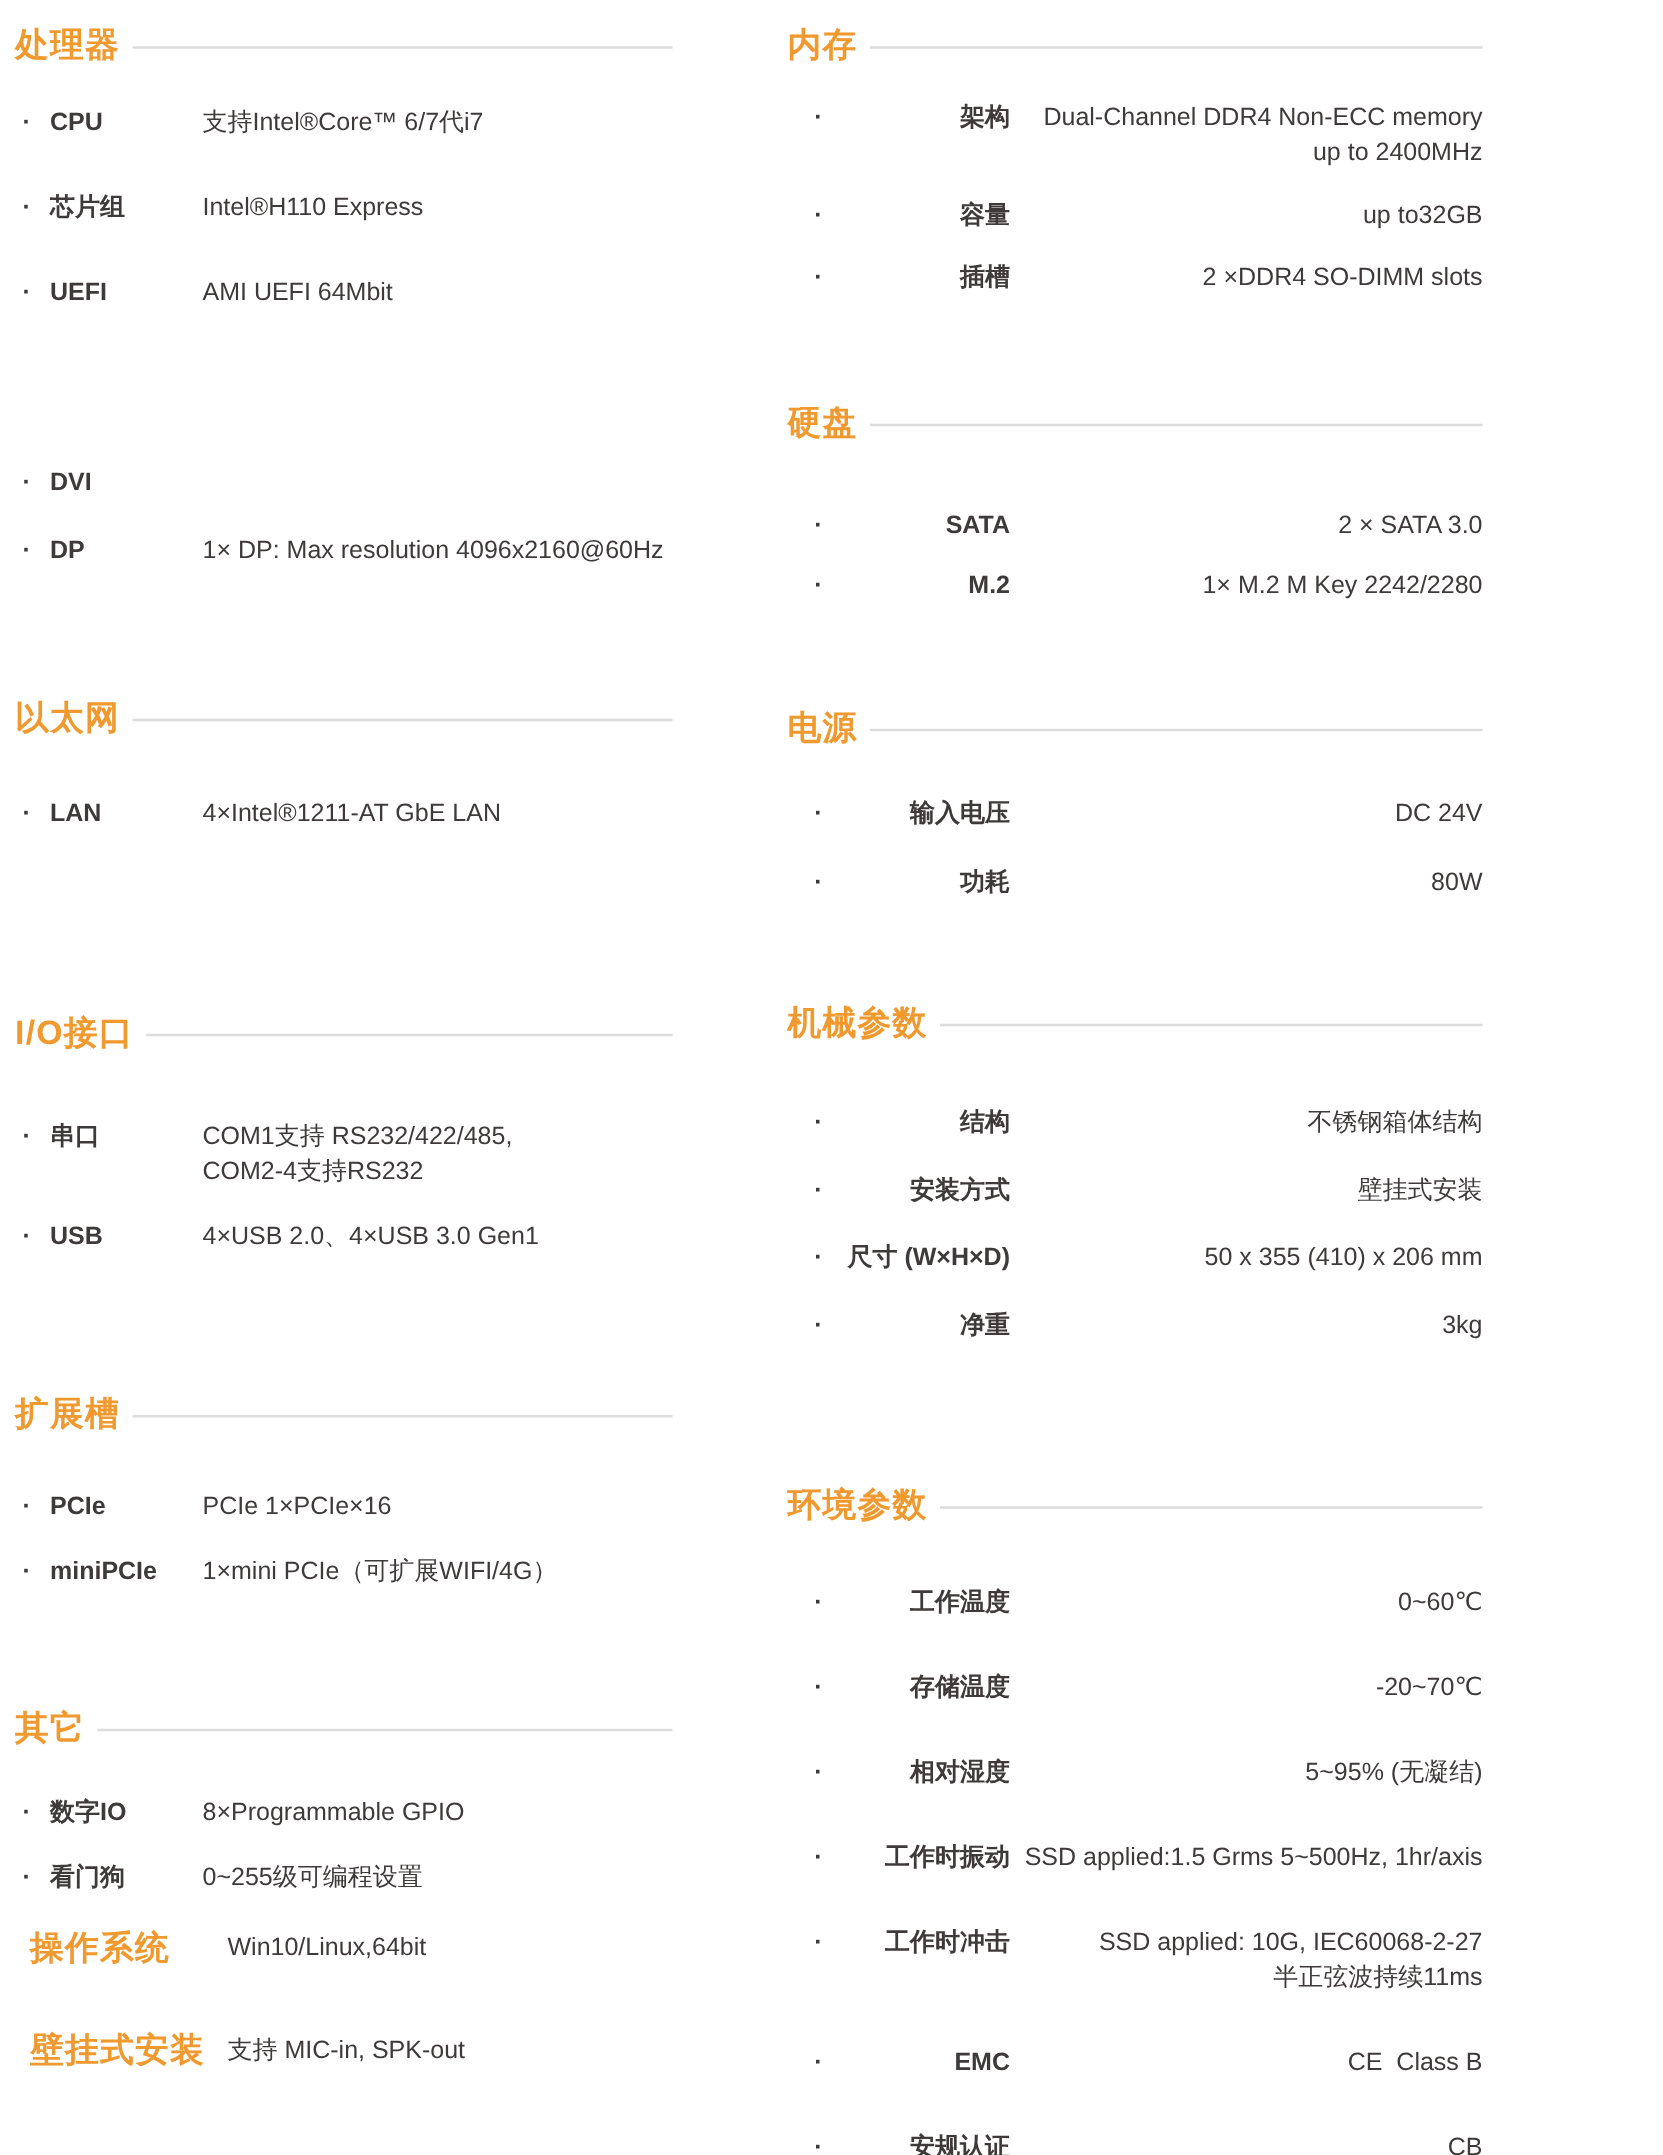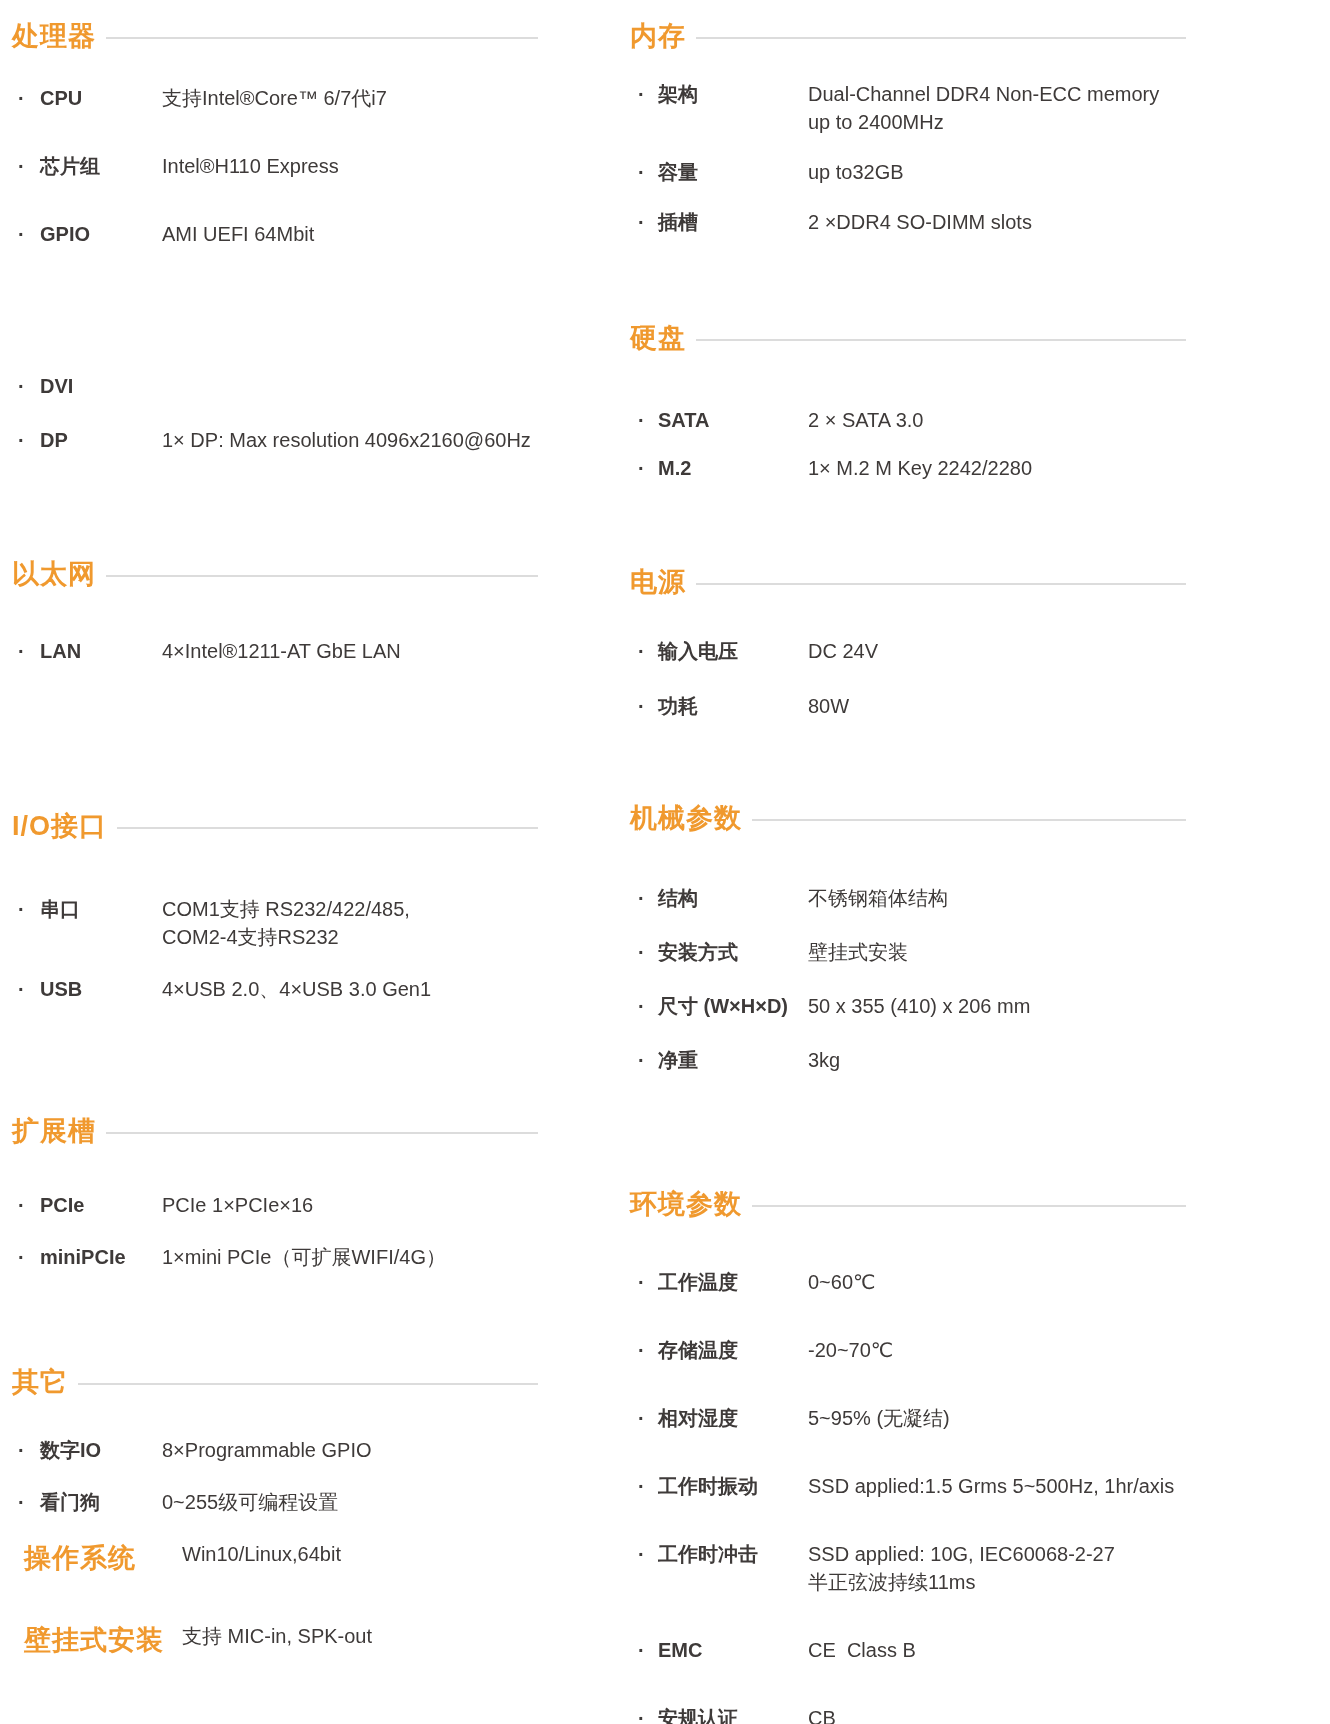--- a/index.html
+++ b/index.html
@@ -9,21 +9,21 @@
   }
   *{margin:0;padding:0;box-sizing:border-box;}
   html,body{background:#ffffff;}
   body{
     width:1330px;height:1724px;position:relative;overflow:hidden;
     font-family:"Liberation Sans","DejaVu Sans",sans-serif;
     color:var(--text);
   }
   .col{position:absolute;top:0;height:1724px;}
   .col-left{left:10px;width:528px;}
-  .col-right{left:628px;width:558px;}
+  .col-right{left:628px;width:558px;text-align:right;}
   .spec-section{position:absolute;left:0;width:100%;}
   .sec-header{display:flex;align-items:center;gap:10px;height:36px;}
   .sec-title{
     font-size:27px;line-height:34px;font-weight:700;color:var(--accent);
     margin-left:2px;white-space:nowrap;letter-spacing:1px;
   }
   .sec-line{flex:1;height:2px;background:var(--divider);margin-top:4px;}
   .rows{display:flex;flex-direction:column;}
   .row{display:flex;align-items:flex-start;padding-left:8px;}
   .col-right .row{padding-left:10px;}
@@ -34,21 +34,21 @@
   .col-right .bullet{width:20px;flex:0 0 20px;}
   .label{
     width:122px;flex:0 0 122px;font-size:20px;line-height:28px;font-weight:700;
     color:var(--text);white-space:nowrap;
   }
   .col-right .label{width:150px;flex:0 0 150px;}
   .value{
     flex:1;font-size:20px;line-height:28px;font-weight:400;color:var(--text);
     white-space:pre-wrap;
   }
-  .inline-row{display:flex;align-items:flex-start;padding-left:14px;}
+  .inline-row{display:flex;align-items:center;padding-left:14px;}
   .inline-title{
     width:144px;flex:0 0 144px;font-size:27px;font-weight:700;
     color:var(--accent);letter-spacing:1px;white-space:nowrap;
   }
   .inline-value{
     flex:1;font-size:20px;line-height:28px;color:var(--text);
     padding-left:14px;white-space:pre-wrap;
   }
 </style>
 </head>
@@ -67,21 +67,21 @@
         <span class="label">CPU</span>
         <span class="value">支持Intel®Core™ 6/7代i7</span>
       </div>
       <div class="row">
         <span class="bullet">·</span>
         <span class="label">芯片组</span>
         <span class="value">Intel®H110 Express</span>
       </div>
       <div class="row">
         <span class="bullet">·</span>
-        <span class="label">GPIO</span>
+        <span class="label">UEFI</span>
         <span class="value">AMI UEFI 64Mbit</span>
       </div>
     </div>
   </section>
 
   <section class="spec-section" style="top:322px">
     <div class="rows" style="margin-top:50px;gap:26px">
       <div class="row">
         <span class="bullet">·</span>
         <span class="label">DVI</span>

